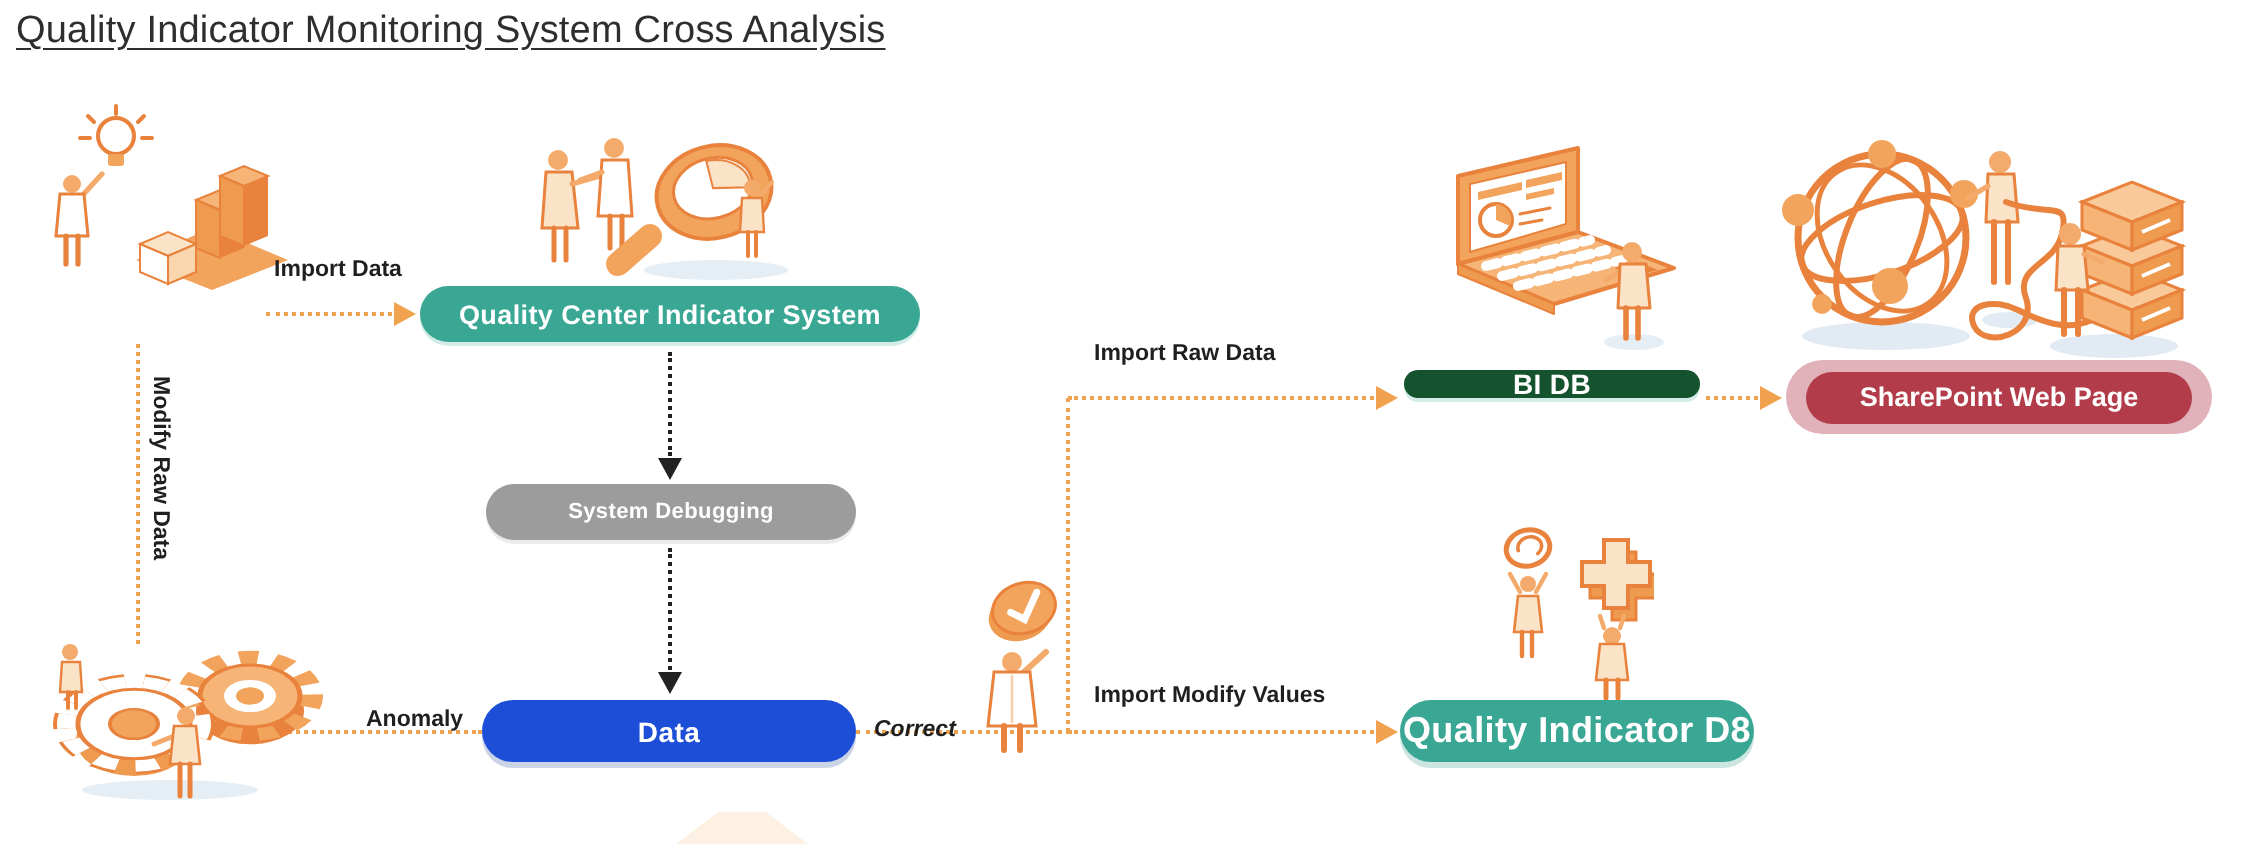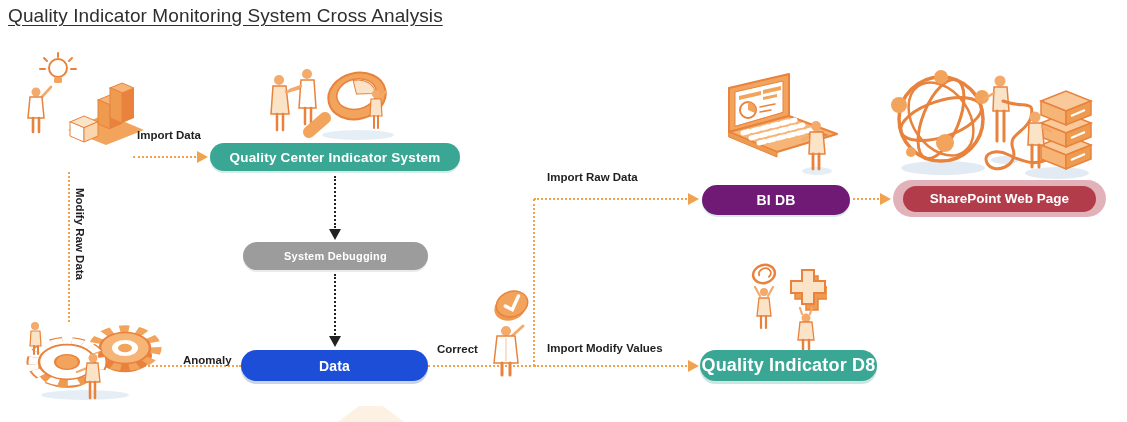--- a/index.html
+++ b/index.html
@@ -9,33 +9,33 @@
   .page-title{position:absolute;left:8px;top:5px;margin:0;font-size:19px;font-weight:400;
     color:#2e2e2e;text-decoration:underline;text-underline-offset:3px;letter-spacing:.1px;}
 
   
   .pill{position:absolute;border-radius:999px;color:#fff;font-weight:700;
     display:flex;align-items:center;justify-content:center;white-space:nowrap;letter-spacing:.2px;}
   .pill-his{left:8px;top:145px;width:123px;height:27px;background:#E8823C;font-size:14px;box-shadow:0 2px 0 rgba(232,130,60,.25);}
   .pill-qcis{left:210px;top:143px;width:250px;height:28px;background:#3AA795;font-size:13.5px;box-shadow:0 2px 0 rgba(58,167,149,.22);}
   .pill-debug{left:243px;top:242px;width:185px;height:28px;background:#9C9C9C;font-size:11px;box-shadow:0 2px 0 rgba(0,0,0,.08);}
   .pill-data{left:241px;top:350px;width:187px;height:31px;background:#1d4ed8;font-size:14px;box-shadow:0 3px 0 #CBD3E6;}
-  .pill-bidb{left:702px;top:185px;width:148px;height:30px;background:#701a75;font-size:14px;box-shadow:0 2px 0 rgba(58,167,149,.22);}
+  .pill-bidb{left:702px;top:185px;width:148px;height:14px;background:#14532d;font-size:14px;box-shadow:0 2px 0 rgba(58,167,149,.22);}
   .pill-qid{left:700px;top:350px;width:177px;height:31px;background:#3AA795;font-size:18px;box-shadow:0 3px 0 #CBE5E0;}
   .ring-sp{left:893px;top:180px;width:213px;height:37px;background:#E2B2BB;border-radius:999px;
     position:absolute;display:flex;align-items:center;justify-content:center;}
   .pill-sp{position:relative;width:193px;height:26px;background:#B23C49;border-radius:999px;color:#fff;
     font-weight:700;font-size:13.5px;display:flex;align-items:center;justify-content:center;white-space:nowrap;text-align:center;}
 
   
   .lbl{position:absolute;font-size:11.5px;font-weight:700;color:#1F1F1F;white-space:nowrap;}
   .lbl-import-data{left:134px;top:129px;width:70px;text-align:center;}
   .lbl-modify{left:74px;top:188px;writing-mode:vertical-rl;}
   .lbl-anomaly{left:183px;top:354px;}
-  .lbl-correct{left:437px;top:343px;}
+  .lbl-correct{left:437px;top:359px;font-style:italic;}
   .lbl-import-raw{left:547px;top:171px;}
   .lbl-import-elem{left:547px;top:342px;}
 
   
   .hline,.vline{position:absolute;}
   .hline{border-top:2px dotted #F0A24E;height:0;}
   .vline{border-left:2px dotted #F0A24E;width:0;}
   .vline.blackline{border-left-color:#222;}
   .arrow-r{position:absolute;width:0;height:0;border-top:6px solid transparent;
     border-bottom:6px solid transparent;border-left:11px solid #F0A24E;}

